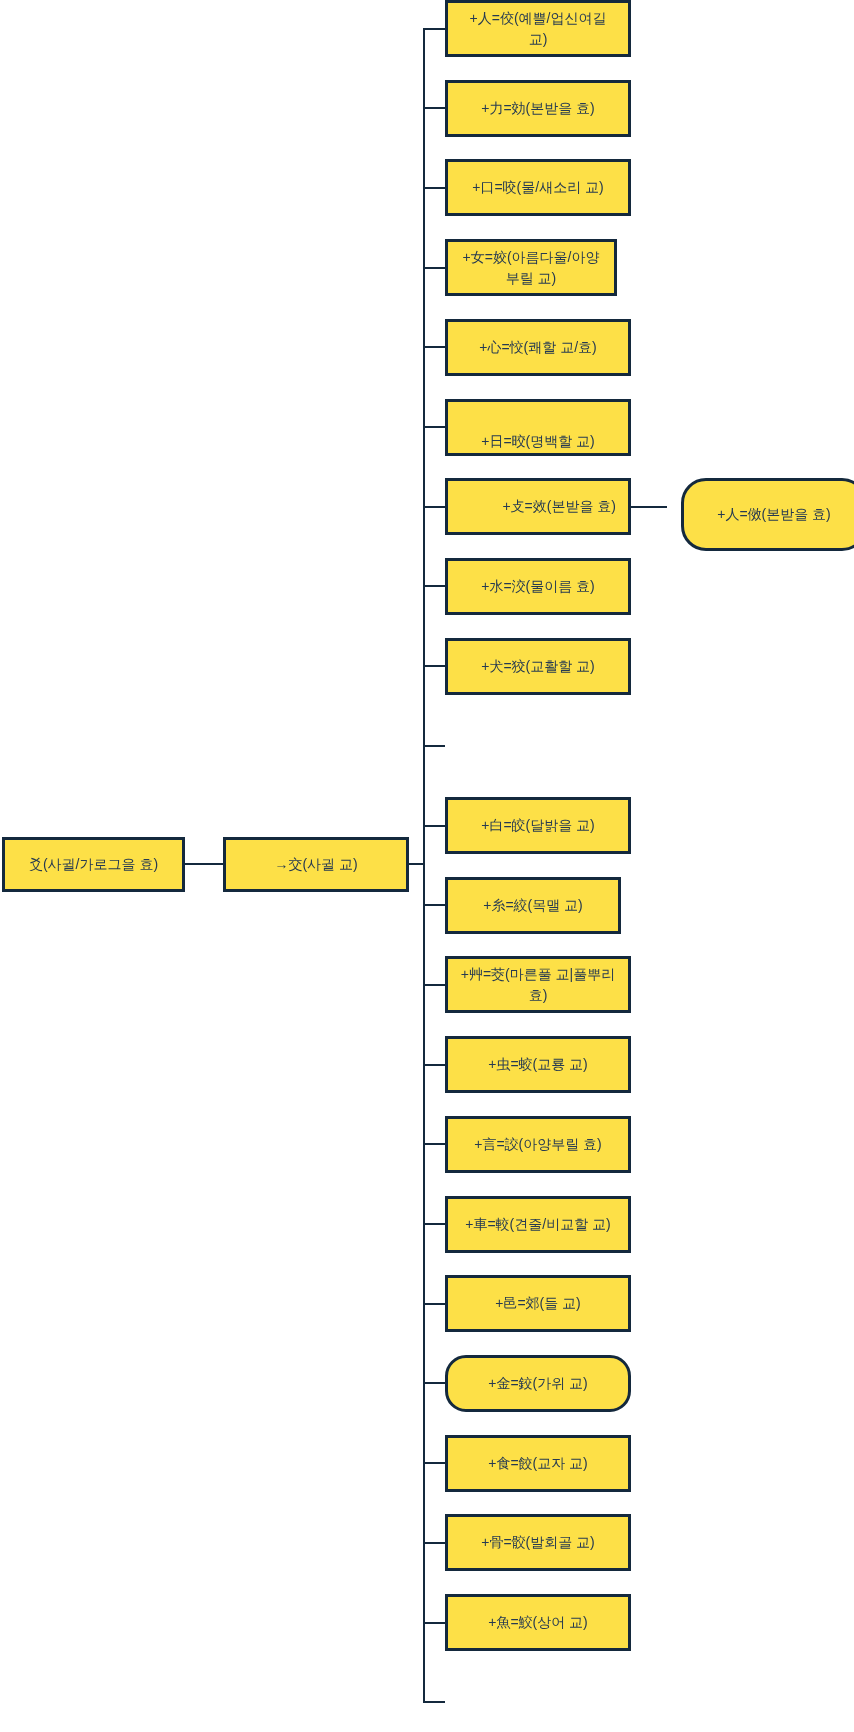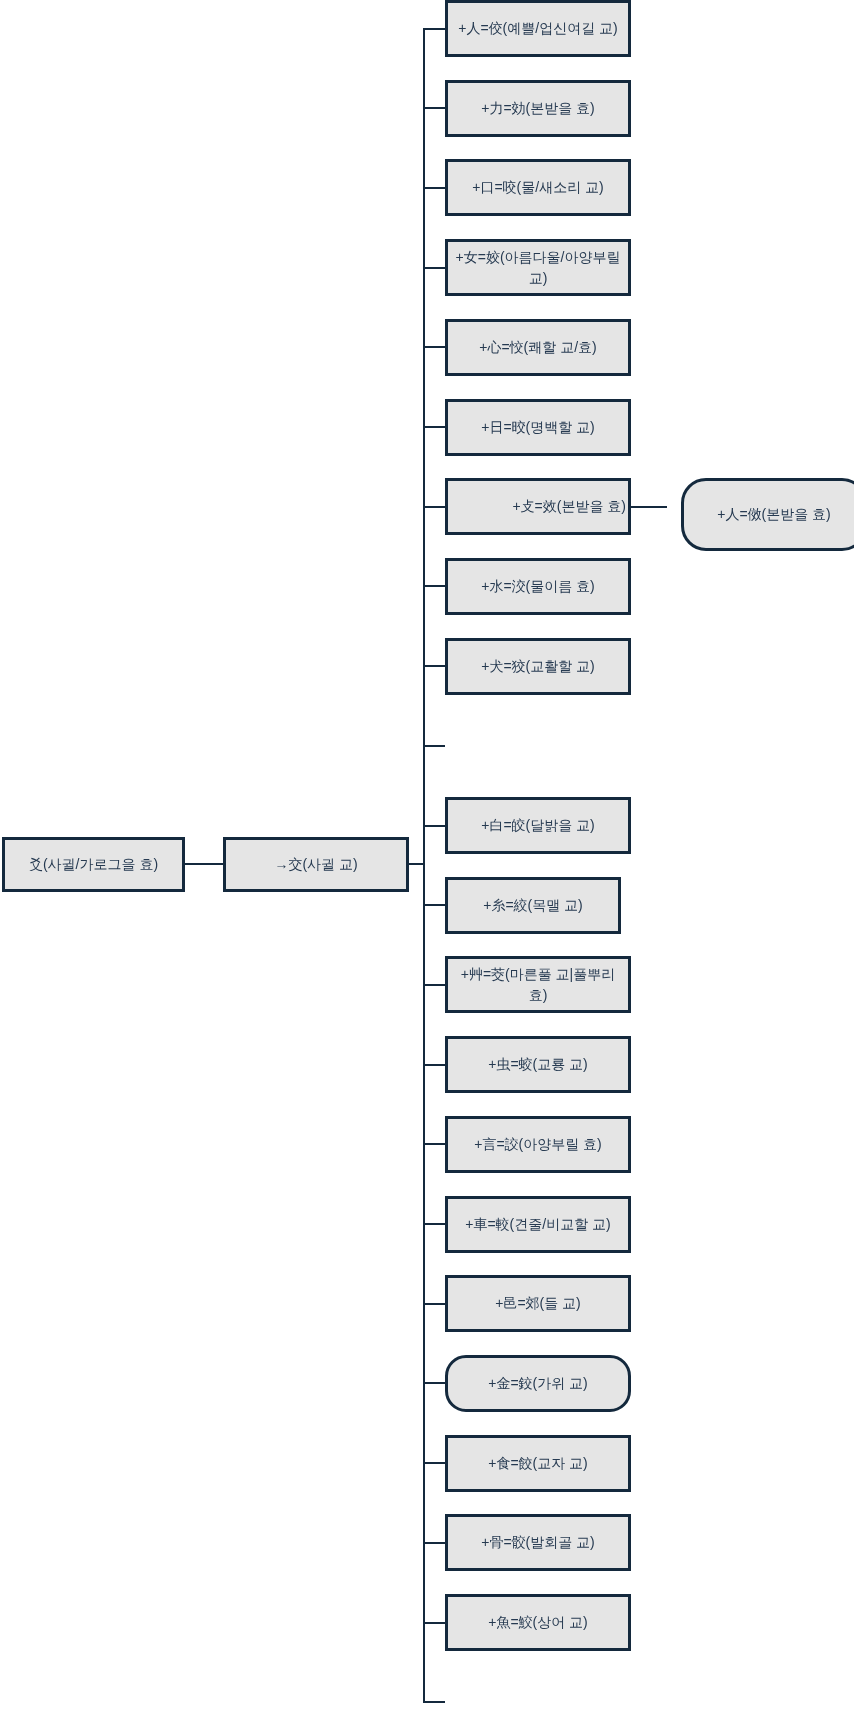--- a/index.html
+++ b/index.html
@@ -10,32 +10,32 @@
   #canvas {
     position: relative;
     width: 854px;
     height: 1732px;
     background: #ffffff;
     font-family: "Liberation Sans", "DejaVu Sans", sans-serif;
     overflow: hidden;
   }
   .node {
     position: absolute;
-    background: #e5e5e5;
+    background: #fde047;
     border: 3px solid var(--border-color, #14293d);
     box-sizing: border-box;
     display: flex;
     align-items: center;
     justify-content: center;
     text-align: center;
     font-size: 14px;
     line-height: 1.5;
     color: var(--text-color, #263a51);
     word-break: break-all;
-    padding: 1px 2px;
+    padding: 1px 12px;
   }
   .line {
     position: absolute;
     background: var(--border-color, #14293d);
   }
 </style>
 </head>
 <body>
 
 <div id="canvas">
@@ -54,29 +54,29 @@
     </div>
     <div class="line" style="left: 423px; top: 107.2px; width: 22px; height: 2px;"></div>
     <div class="node" style="left: 445px; top: 79.7px; width: 186px; height: 57px;">
       <span>+力=効(본받을 효)</span>
     </div>
     <div class="line" style="left: 423px; top: 186.9px; width: 22px; height: 2px;"></div>
     <div class="node" style="left: 445px; top: 159.4px; width: 186px; height: 57px;">
       <span>+口=咬(물/새소리 교)</span>
     </div>
     <div class="line" style="left: 423px; top: 266.6px; width: 22px; height: 2px;"></div>
-    <div class="node" style="left: 445px; top: 239.1px; width: 186px; height: 57px;">
+    <div class="node" style="left: 445px; top: 239.1px; width: 172px; height: 57px;">
       <span>+女=姣(아름다울/아양부릴 교)</span>
     </div>
     <div class="line" style="left: 423px; top: 346.3px; width: 22px; height: 2px;"></div>
     <div class="node" style="left: 445px; top: 318.8px; width: 186px; height: 57px;">
       <span>+心=恔(쾌할 교/효)</span>
     </div>
     <div class="line" style="left: 423px; top: 426px; width: 22px; height: 2px;"></div>
-    <div class="node" style="left: 445px; top: 398.5px; width: 186px; height: 57px;">
+    <div class="node" style="left: 445px; top: 398.5px; width: 186px; height: 57px; align-items: flex-end;">
       <span>+日=晈(명백할 교)</span>
     </div>
     <div class="line" style="left: 423px; top: 505.7px; width: 22px; height: 2px;"></div>
     <div class="node" style="left: 445px; top: 478.2px; width: 186px; height: 57px; justify-content: flex-end;">
       <span>+攴=效(본받을 효)</span>
     </div>
     <div class="line" style="left: 631px; top: 505.7px; width: 36px; height: 2px;"></div>
     <div class="node" style="left: 681px; top: 478.2px; width: 186px; height: 73px; border-radius: 25px;">
       <span>+人=傚(본받을 효)</span>
     </div>

